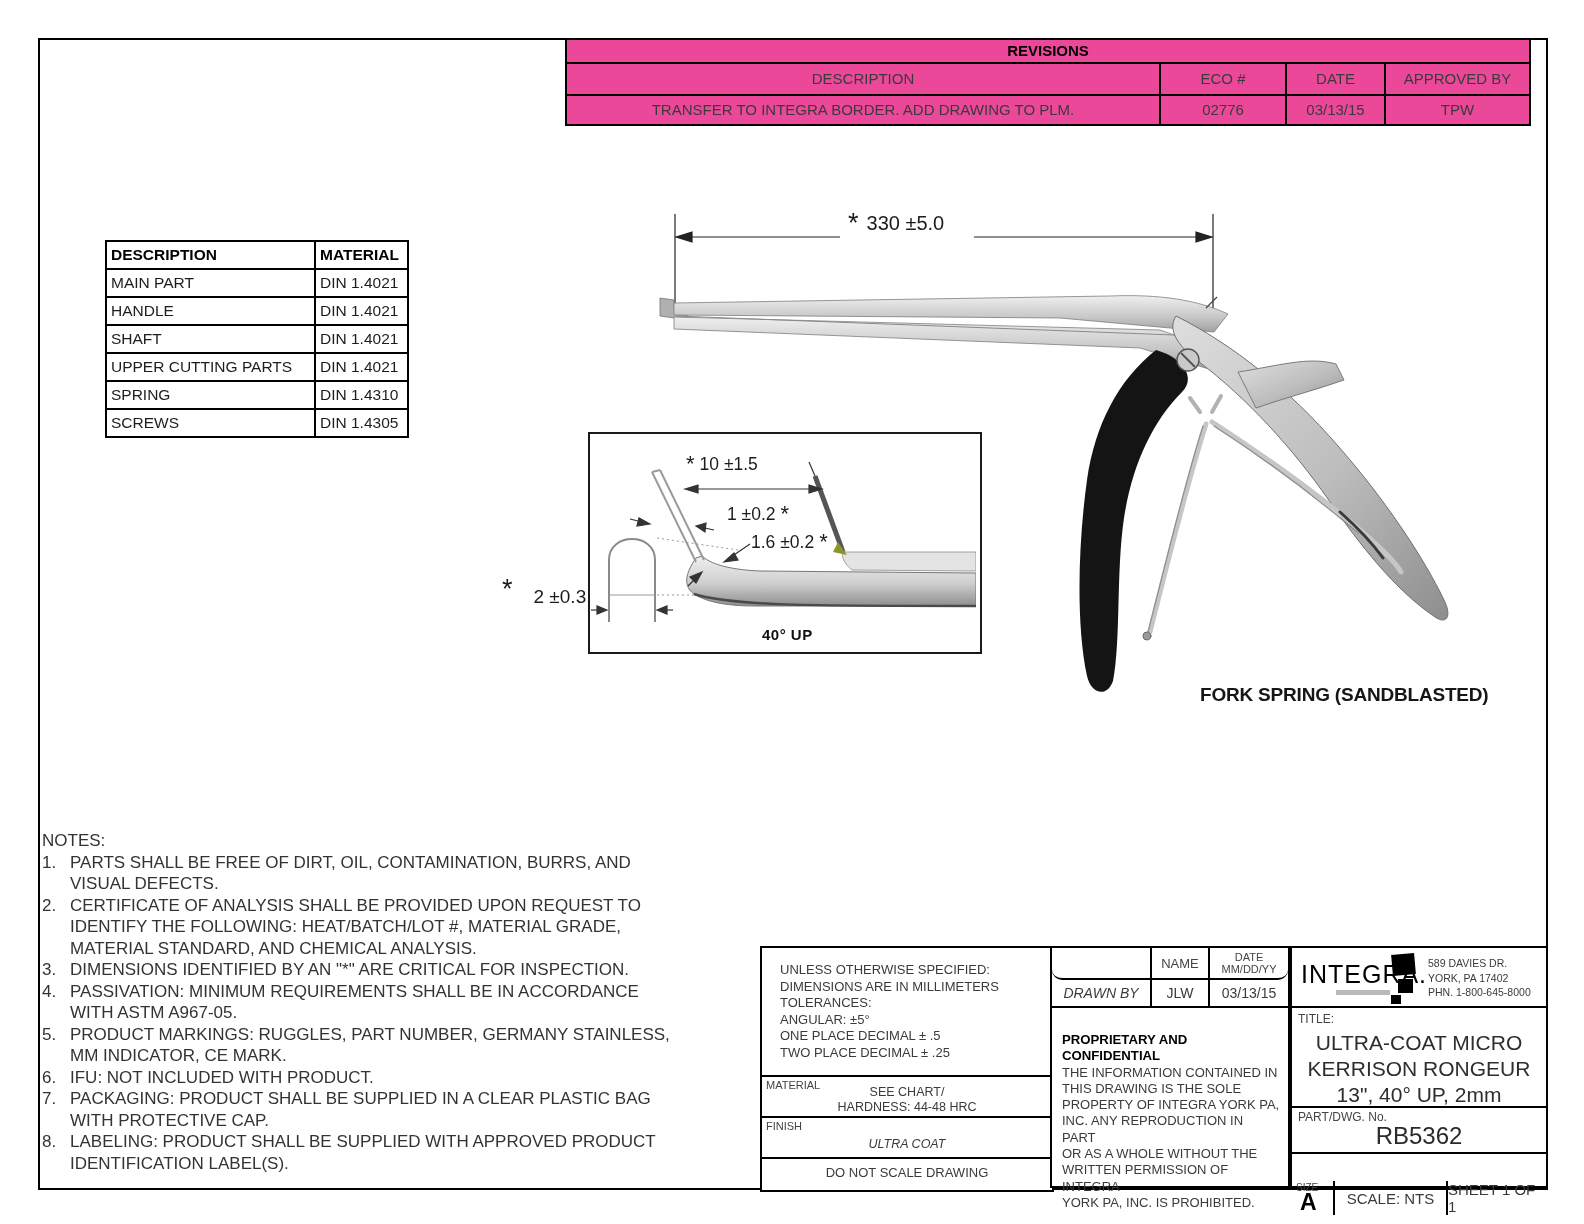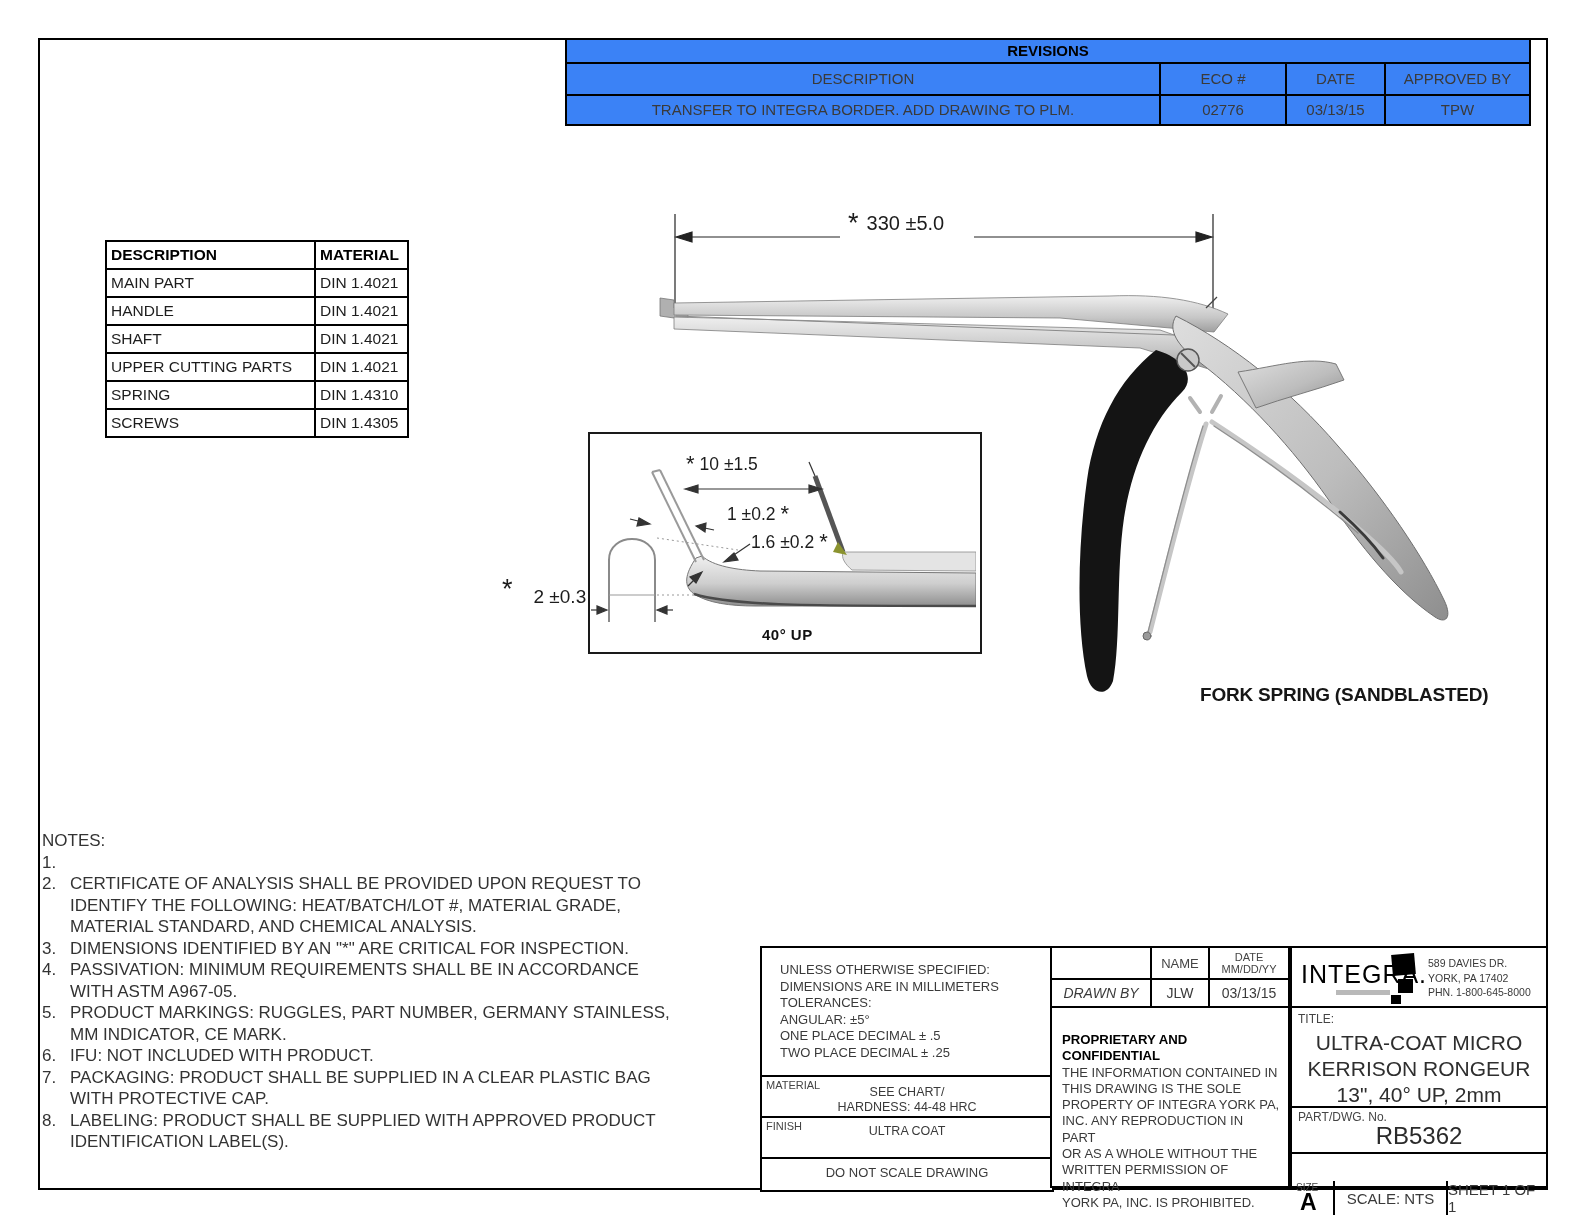--- a/index.html
+++ b/index.html
@@ -3,21 +3,21 @@
 <meta charset="utf-8">
 <style>
   html,body{margin:0;padding:0;background:#fff;}
   .page{position:relative;width:1584px;height:1224px;background:#fff;overflow:hidden;
         font-family:"Liberation Sans",sans-serif;color:#222;}
   .abs{position:absolute;}
   .pre{white-space:pre-line;}
   
   .page-border{left:38px;top:38px;width:1506px;height:1148px;border:2.5px solid #000;}
   
-  .rev{left:565px;top:38px;width:962px;border:2px solid #000;background:#3b82f6;}
+  .rev{left:565px;top:38px;width:962px;border:2px solid #000;background:#ec4899;}
   .rev-title{height:22px;line-height:22px;text-align:center;font-weight:bold;font-size:15px;border-bottom:2px solid #000;color:#000;}
   .rev-head,.rev-row{display:flex;font-size:15px;color:#3a3a3a;}
   .rev-head{height:30px;line-height:30px;border-bottom:2px solid #000;}
   .rev-row{height:28px;line-height:28px;}
   .rev-c{text-align:center;}
   .rev-c1{width:592px;border-right:2px solid #000;}
   .rev-c2{width:124px;border-right:2px solid #000;}
   .rev-c3{width:97px;border-right:2px solid #000;}
   .rev-c4{flex:1;}
   
@@ -51,25 +51,25 @@
   .note .n{width:28px;flex:none;}
   .note .t{white-space:pre-line;}
   
   .tb{border:2px solid #000;background:#fff;}
   
   .tb-left{left:760px;top:946px;width:290px;height:242px;}
   .tol{height:127px;padding:14px 0 0 18px;font-size:13px;line-height:16.5px;color:#3a3a3a;box-sizing:border-box;}
   .matcell,.fincell{position:relative;height:41px;border-top:2px solid #000;box-sizing:border-box;}
   .cell-label{position:absolute;left:4px;top:2px;font-size:11px;color:#444;}
   .cell-val{text-align:center;font-size:12.5px;color:#3a3a3a;padding-top:8px;line-height:15px;}
-  .fincell .cell-val{padding-top:6px;}
+  .fincell .cell-val{padding-top:19px;font-style:italic;}
   .dnscell{height:26px;border-top:2px solid #000;text-align:center;font-size:13px;color:#3a3a3a;padding-top:6px;box-sizing:content-box;}
   
   .tb-mid{left:1050px;top:946px;width:240px;height:242px;box-sizing:border-box;}
-  .mid-hrow{display:flex;height:30px;border-bottom:2px solid #000;}
+  .mid-hrow{display:flex;height:30px;border-bottom:2px solid #000;border-radius:10px;}
   .mid-drow{display:flex;height:26px;border-bottom:2px solid #000;font-size:14px;color:#3a3a3a;}
   .mc1{width:98px;border-right:2px solid #000;display:flex;align-items:center;justify-content:center;font-style:italic;}
   .mc2{width:56px;border-right:2px solid #000;display:flex;align-items:center;justify-content:center;}
   .mc3{flex:1;display:flex;align-items:center;justify-content:center;text-align:center;}
   .mid-hrow .mc2{font-size:13px;color:#444;}
   .mid-hrow .mc3{font-size:11px;line-height:12px;color:#444;}
   .prop{padding:24px 8px 0 10px;font-size:13px;line-height:16.3px;color:#3a3a3a;}
   .prop b{color:#000;font-size:13.2px;}
   
   .tb-right{left:1290px;top:946px;width:258px;height:242px;box-sizing:border-box;}
@@ -286,20 +286,22 @@
     <span class="star">*</span>
     <span class="dimtext">2 ±0.3</span>
   </div>
 
   <div class="abs caption">FORK SPRING (SANDBLASTED)</div>
 
   <div class="abs notes">
     <div>NOTES:</div>
     <div class="note">
         <span class="n">1.</span>
+        <span class="t">PARTS SHALL BE FREE OF DIRT, OIL, CONTAMINATION, BURRS, AND
+VISUAL DEFECTS.</span>
       </div>
     <div class="note">
         <span class="n">2.</span>
         <span class="t">CERTIFICATE OF ANALYSIS SHALL BE PROVIDED UPON REQUEST TO
 IDENTIFY THE FOLLOWING: HEAT/BATCH/LOT #, MATERIAL GRADE,
 MATERIAL STANDARD, AND CHEMICAL ANALYSIS.</span>
       </div>
     <div class="note">
         <span class="n">3.</span>
         <span class="t">DIMENSIONS IDENTIFIED BY AN "*" ARE CRITICAL FOR INSPECTION.</span>

